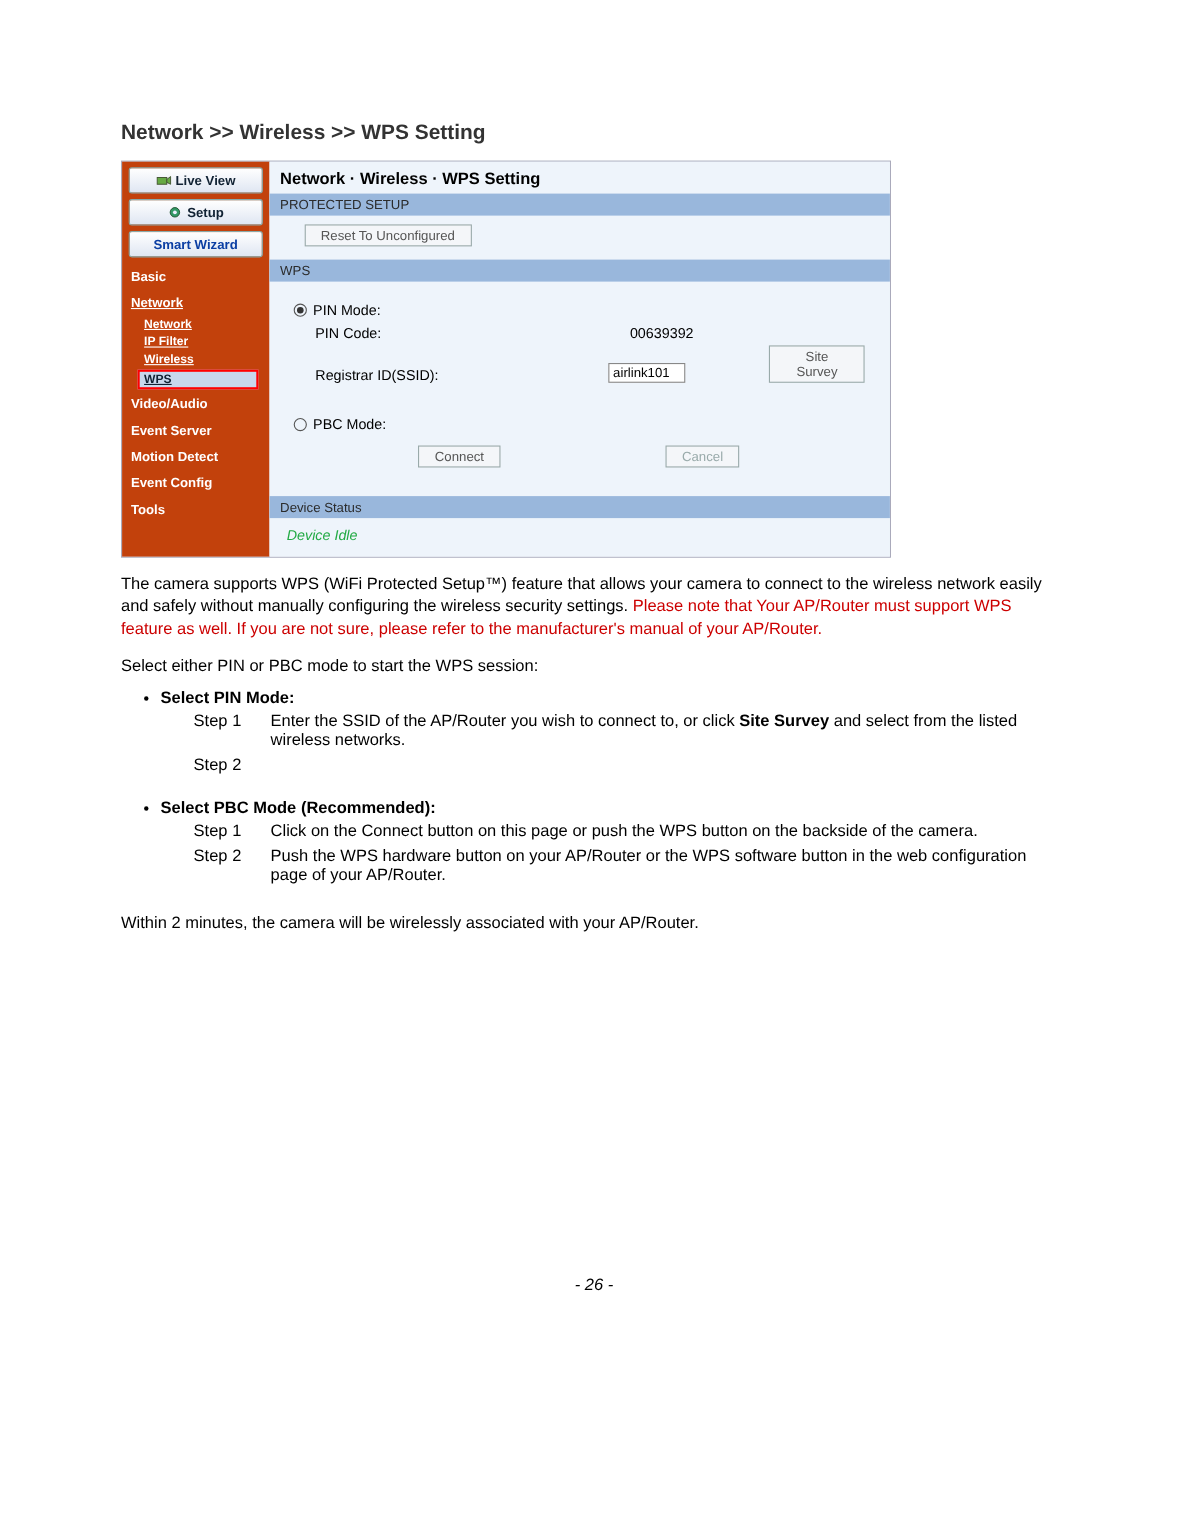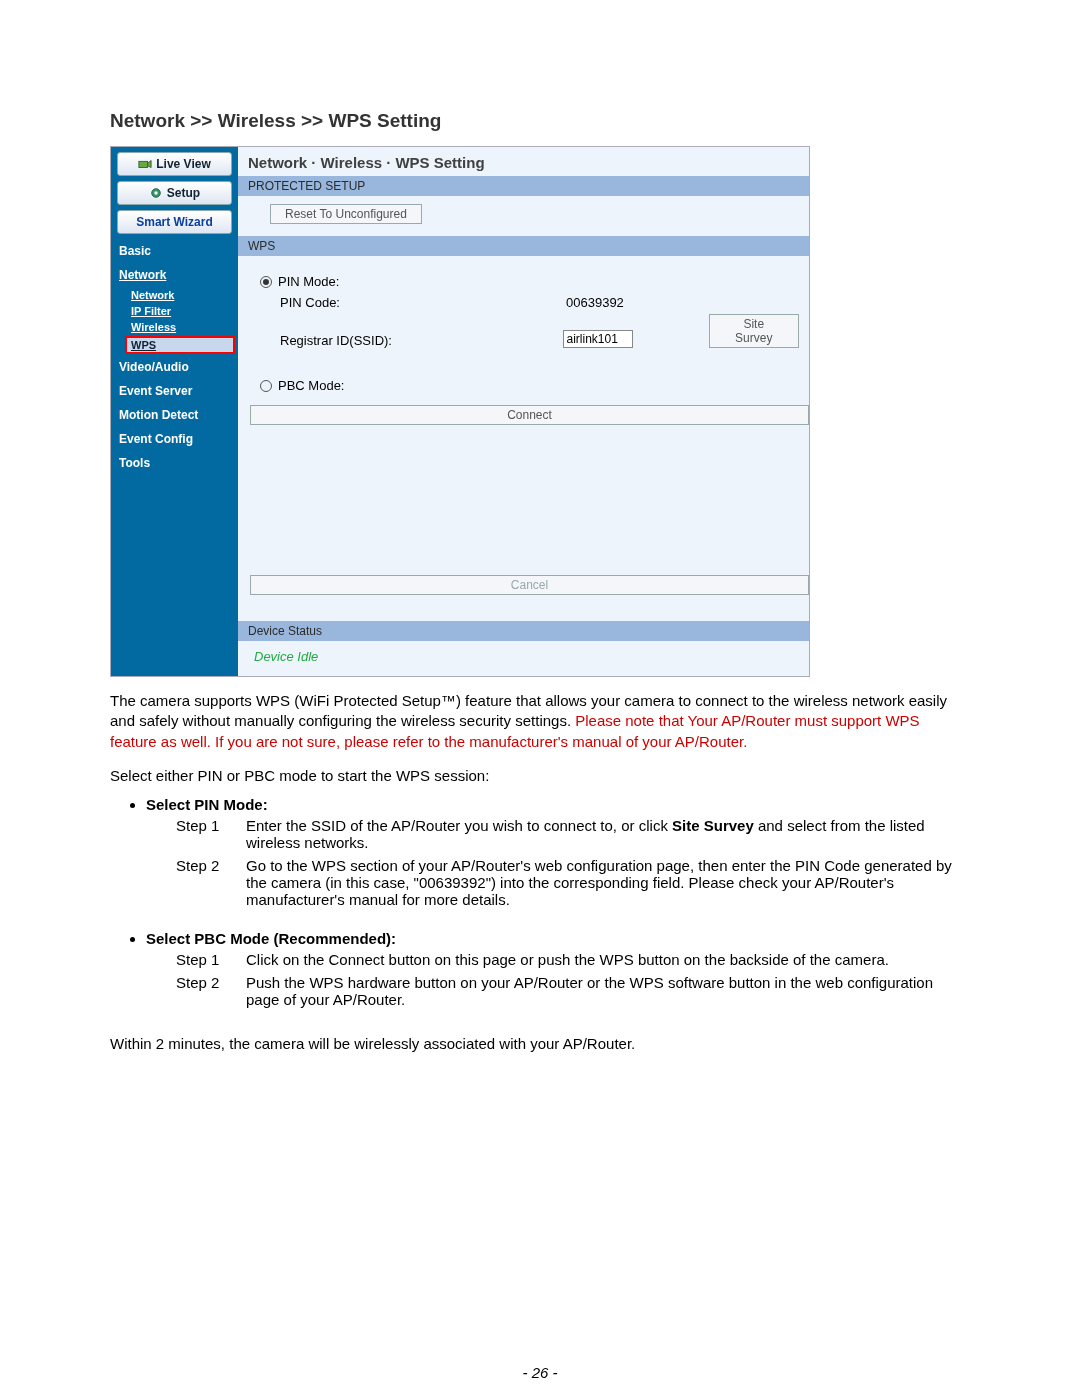--- a/index.html
+++ b/index.html
@@ -19,22 +19,22 @@
     margin-bottom: 14px;
   }
   .app-screenshot {
     width: 700px;
     border: 1px solid #aab;
     display: flex;
     background: #eef4fb;
     font-size: 13px;
   }
   .sidebar {
-    width: 127px;
-    background: #0369a1;
+    width: 141px;
+    background: #c2410c;
     color: #fff;
     font-family: Verdana, Arial, sans-serif;
     font-size: 12px;
     padding-bottom: 6px;
   }
   .nav-button {
     margin: 5px 6px;
     background: linear-gradient(#fff, #dfe6f2);
     color: #123;
     border: 1px solid #8aa;
@@ -57,47 +57,47 @@
     margin: 1px 6px 1px 14px;
     padding: 1px 4px;
     width: 110px;
   }
   .content {
     flex: 1;
     background: #eef4fb;
   }
   .content-title {
     font-weight: bold;
-    color: #404040;
+    color: #000000;
     padding: 7px 10px 5px 10px;
     font-size: 15px;
   }
   .section-header {
     background: #99b7dc;
     color: #2b2b2b;
     padding: 3px 10px;
     font-size: 12px;
   }
-  .section-body { padding: 8px 0 12px 12px; }
+  .section-body { padding: 8px 13px 12px 12px; }
   .form-btn {
     background: #f4f6f9;
     border: 1px solid #9aa;
     padding: 2px 14px;
     font-size: 12px;
     color: #555;
   }
   .form-btn.disabled { color: #9aa; }
   .mode-row { padding: 4px 10px; display: flex; align-items: center; }
   .radio { display:inline-block; width:12px; height:12px; border:1px solid #555; border-radius:50%; margin-right:6px; position:relative; }
   .radio.checked::after { content:""; position:absolute; top:2px; left:2px; width:6px; height:6px; background:#333; border-radius:50%; }
   .kv-row { display:flex; align-items:flex-end; padding: 2px 10px 2px 30px; gap: 36px; }
   .kv-label { width: 250px; }
   .ssid-input { width: 70px; font-size:12px; border:1px solid #888; padding:1px 3px; background:#fff; }
   .btn-right { margin-left: 40px; }
-  .action-row { display:flex; justify-content: center; gap: 150px; padding: 8px 0 14px 0; flex-direction: column; }
+  .action-row { display:flex; justify-content: center; gap: 150px; padding: 8px 0 14px 0; }
   .doc-text { margin-top: 14px; line-height: 1.35; }
   .highlight-red { color: #c00; }
   .bullet { list-style: disc; margin: 6px 0 2px 36px; padding:0; }
   .bullet > li { font-weight: bold; margin-top: 10px; }
   .steps { display: grid; grid-template-columns: 70px 1fr; margin-left: 30px; row-gap: 6px; font-weight: normal; margin-top:4px;}
   .step-label {}
   .step-text {}
   .page-number { text-align:center; margin-top: 310px; font-size: 15px; font-style: italic; }
 </style>
 </head>
@@ -185,21 +185,20 @@
 
 <ul class="bullet">
   <li>
     <span>Select PIN Mode:</span>
     <div class="steps">
       <div class="step-label">Step 1</div>
       <div class="step-text">
         <span>Enter the SSID of the AP/Router you wish to connect to, or click </span><b>Site Survey</b><span> and select from the listed wireless networks.</span>
       </div>
       <div class="step-label">Step 2</div>
-      <div class="step-text">Go to the WPS section of your AP/Router's web configuration page, then enter the PIN Code generated by the camera (in this case, "00639392") into the corresponding field. Please check your AP/Router's manufacturer's manual for more details.</div>
     </div>
   </li>
   <li style="margin-top:22px;">
     <span>Select PBC Mode (Recommended):</span>
     <div class="steps">
       <div class="step-label">Step 1</div>
       <div class="step-text">Click on the Connect button on this page or push the WPS button on the backside of the camera.</div>
       <div class="step-label">Step 2</div>
       <div class="step-text">Push the WPS hardware button on your AP/Router or the WPS software button in the web configuration page of your AP/Router.</div>
     </div>

